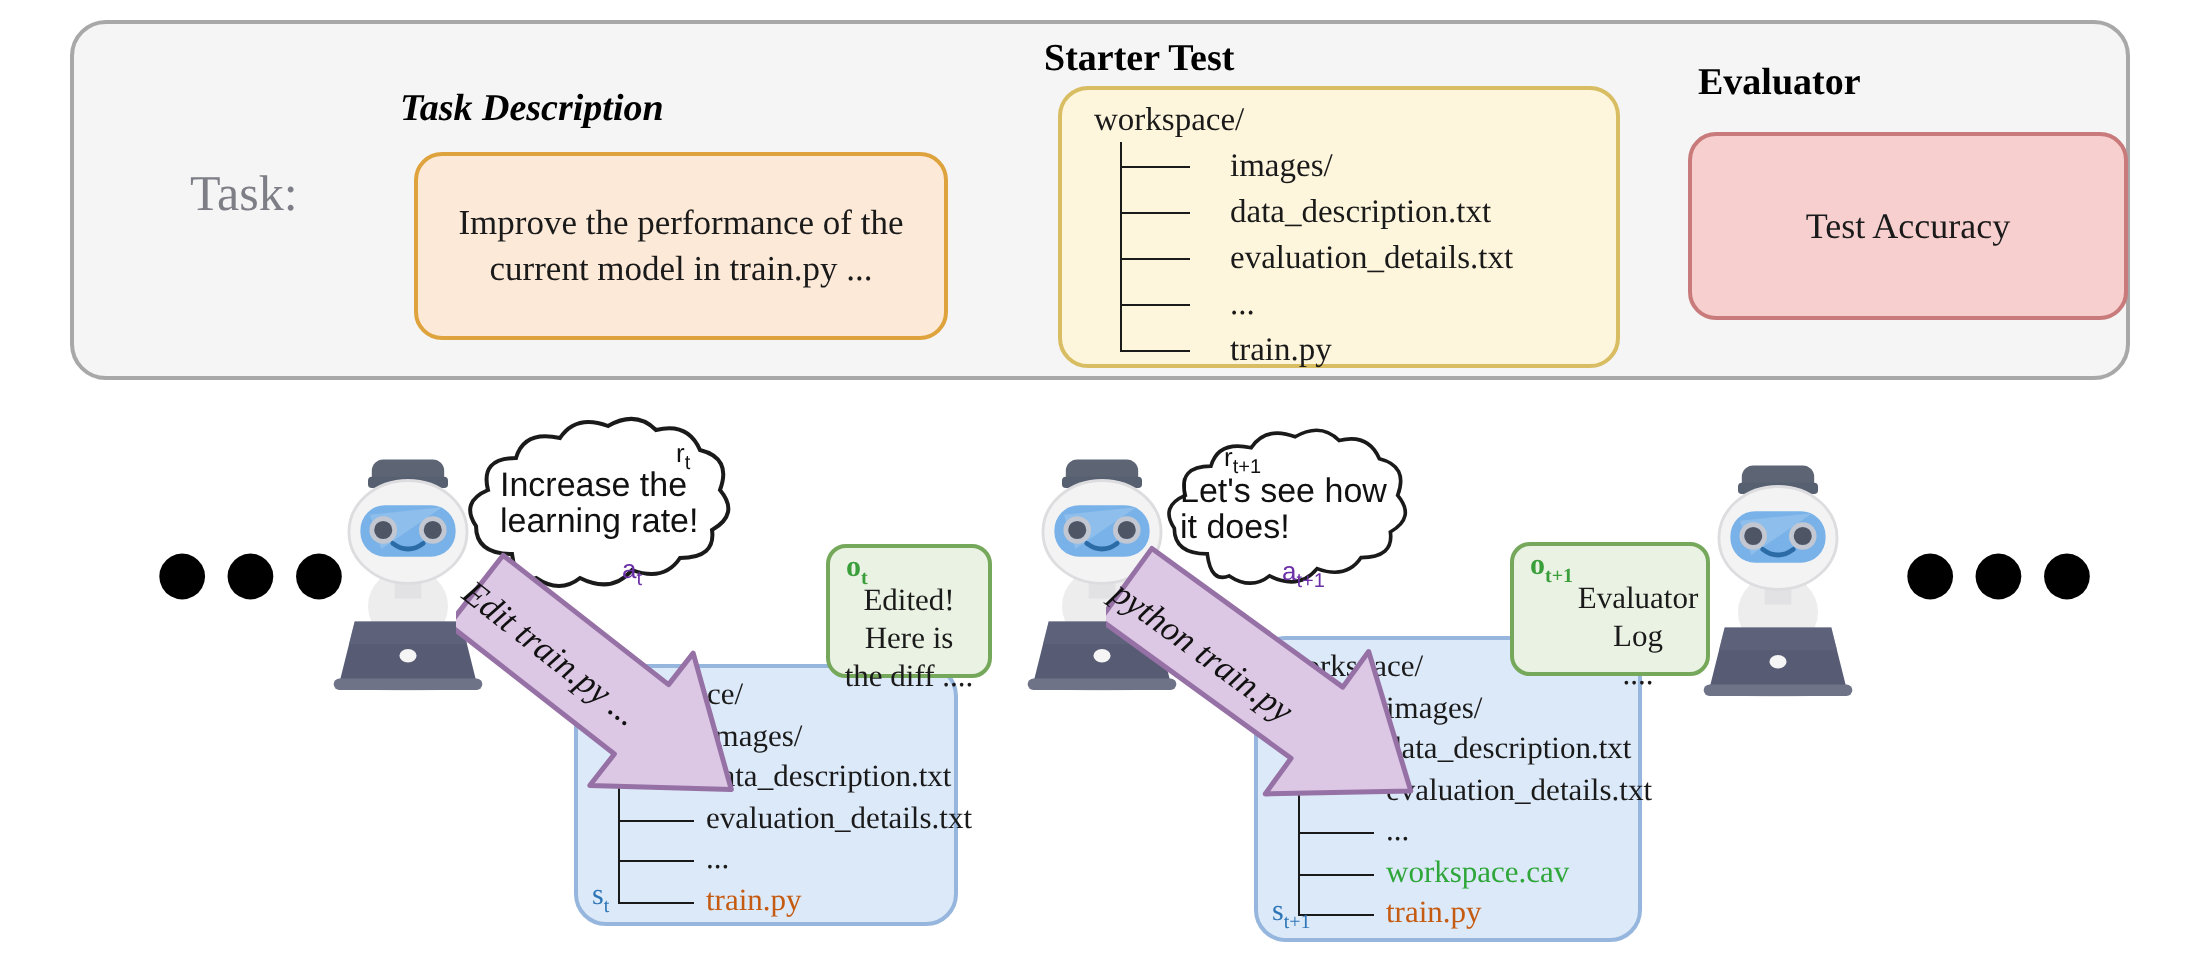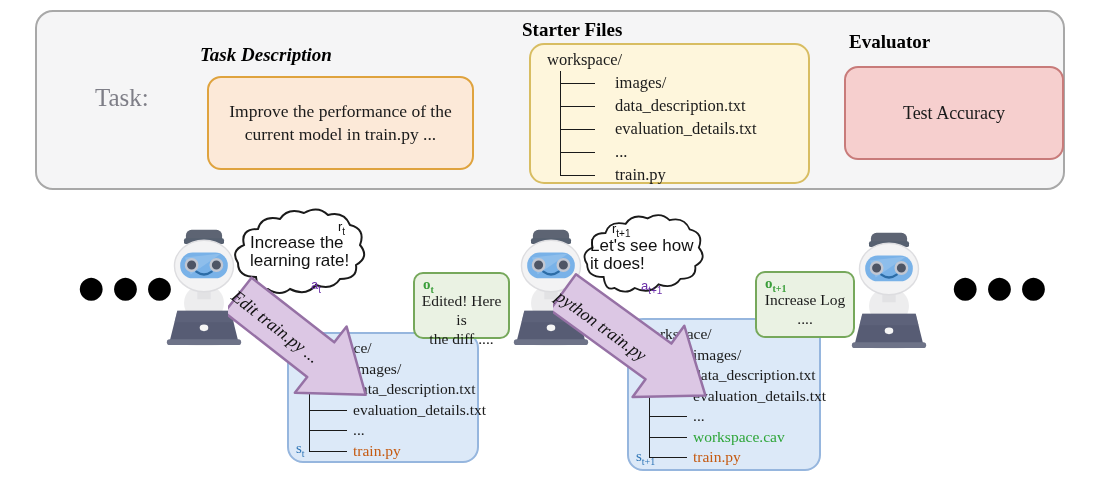--- a/index.html
+++ b/index.html
@@ -93,21 +93,21 @@
   </svg>
 
   <div class="panel">
     <div class="task-label">Task:</div>
 
     <div class="col-heading td-heading">Task Description</div>
     <div class="box td-box">
       <span>Improve the performance of the current model in train.py ...</span>
     </div>
 
-    <div class="col-heading sf-heading">Starter Files</div>
+    <div class="col-heading sf-heading">Starter Test</div>
     <div class="box sf-box">
       <div class="tree tree-lg">
         <div class="root">workspace/</div>
         <div class="row"><span style="color: rgb(26, 26, 26);">images/</span></div>
         <div class="row"><span style="color: rgb(26, 26, 26);">data_description.txt</span></div>
         <div class="row"><span style="color: rgb(26, 26, 26);">evaluation_details.txt</span></div>
         <div class="row"><span style="color: rgb(26, 26, 26);">...</span></div>
         <div class="row last"><span style="color: rgb(26, 26, 26);">train.py</span></div>
       </div>
     </div>
@@ -167,28 +167,28 @@
       <div class="row"><span style="color: rgb(26, 26, 26);">images/</span></div>
       <div class="row"><span style="color: rgb(26, 26, 26);">data_description.txt</span></div>
       <div class="row"><span style="color: rgb(26, 26, 26);">evaluation_details.txt</span></div>
       <div class="row"><span style="color: rgb(26, 26, 26);">...</span></div>
       <div class="row"><span style="color: rgb(47, 166, 58);">workspace.cav</span></div>
       <div class="row last"><span style="color: rgb(197, 90, 17);">train.py</span></div>
     </div>
     <div class="s-lbl"><span>s</span><sub>t+1</sub></div>
   </div>
 
-  <div class="obs-box" style="left:413px; top:272px; width:97px; height:67px;">
+  <div class="obs-box" style="left:413px; top:272px; width:83px; height:67px;">
     <div class="o-lbl"><span>o</span><sub>t</sub></div>
     <div>Edited! Here is</div>
     <div>the diff ....</div>
   </div>
-  <div class="obs-box" style="left:755px; top:271px; width:100px; height:67px;">
+  <div class="obs-box" style="left:755px; top:271px; width:100px; height:67px;padding-left:28px;">
     <div class="o-lbl"><span>o</span><sub>t+1</sub></div>
-    <div>Increase Log</div>
+    <div>Evaluator Log</div>
     <div>....</div>
   </div>
 
   <svg class="arrow-svg" style="left:228px; top:243px;" width="190" height="175" viewBox="0 0 190 175">
     <g transform="rotate(38 10 52)">
       <polygon points="10,30 115,30 115,10 172,52 115,94 115,74 10,74" fill="#dcc7e4" stroke="#9671a5" stroke-width="2.5" stroke-linejoin="round"></polygon>
     </g>
   </svg>
   <div class="arrow-text rot38" style="left:240px; top:286px;">Edit train.py ...</div>
   <div class="a-lbl" style="left:311px; top:277px;"><span>a</span><sub>t</sub></div>

